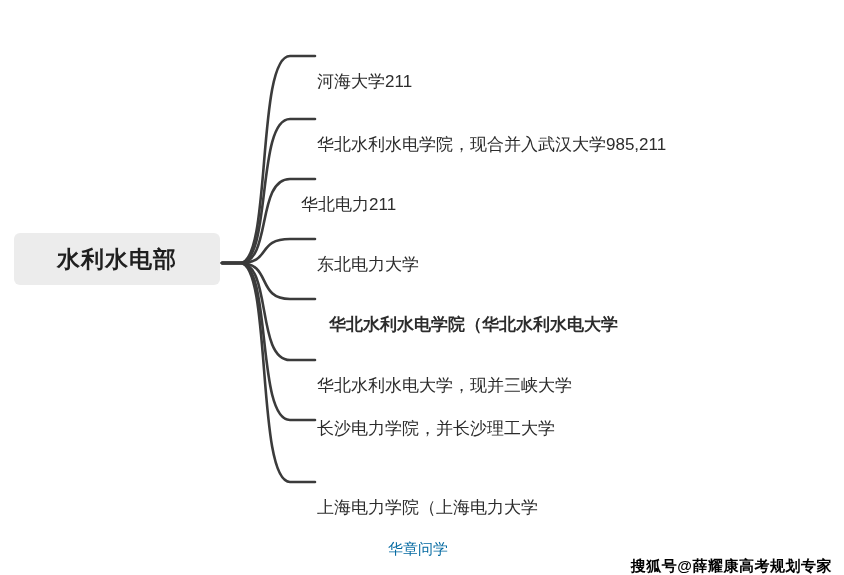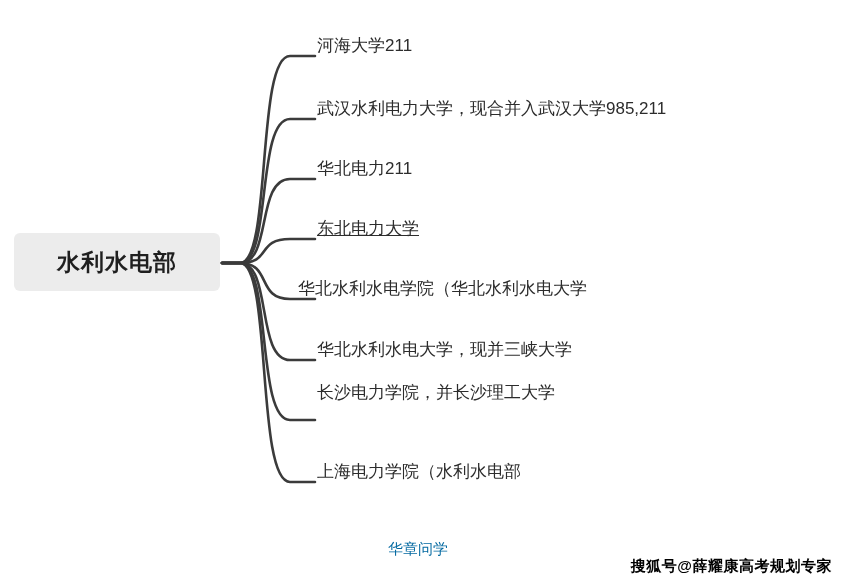--- a/index.html
+++ b/index.html
@@ -21,39 +21,40 @@
     top: 0;
     width: 844px;
     height: 575px;
     pointer-events: none;
   }
   .root-node {
     position: absolute;
     left: 14px;
     top: 233px;
     width: 206px;
-    height: 58px;
+    height: 52px;
     background: #ececec;
     border-radius: 6px;
     display: flex;
     align-items: center;
     justify-content: center;
     font-size: 23px;
     font-weight: 700;
     color: #1f1f1f;
     letter-spacing: 1px;
   }
   .branch-label {
     position: absolute;
     height: 24px;
     line-height: 24px;
     font-size: 17px;
     font-weight: 500;
     color: #2c2c2c;
     white-space: nowrap;
+    margin-top: 36px;
   }
   .watermark-center {
     position: absolute;
     left: 388px;
     top: 540px;
     font-size: 15px;
     color: #0369a1;
   }
   .watermark-right {
     position: absolute;
@@ -82,25 +83,25 @@
       <path d="M 222 263 L 240 263 C 272 263, 256 420, 290 420 L 315 420" fill="none" stroke="#3b3b3b" stroke-width="2.6" stroke-linecap="round"></path>
       <path d="M 222 263 L 240 263 C 272 263, 256 482, 290 482 L 315 482" fill="none" stroke="#3b3b3b" stroke-width="2.6" stroke-linecap="round"></path>
     </svg>
 
   <div class="root-node">
     <span>水利水电部</span>
   </div>
 
   <div id="branches">
       <div class="branch-label" style="left: 317px; top: 34px;">河海大学211</div>
-      <div class="branch-label" style="left: 317px; top: 97px;">武汉水利电力大学，现合并入武汉大学985,211</div>
-      <div class="branch-label" style="left: 317px; top: 157px;">华北电力211</div>
-      <div class="branch-label" style="left: 317px; top: 217px; text-decoration: underline;">东北电力大学</div>
-      <div class="branch-label" style="left: 298px; top: 277px;">华北水利水电学院（华北水利水电大学</div>
+      <div class="branch-label" style="left: 317px; top: 97px;">华北水利水电学院，现合并入武汉大学985,211</div>
+      <div class="branch-label" style="left: 301px; top: 157px;">华北电力211</div>
+      <div class="branch-label" style="left: 317px; top: 217px;">东北电力大学</div>
+      <div class="branch-label" style="left: 329px; top: 277px; font-weight: bold;">华北水利水电学院（华北水利水电大学</div>
       <div class="branch-label" style="left: 317px; top: 338px;">华北水利水电大学，现并三峡大学</div>
       <div class="branch-label" style="left: 317px; top: 381px;">长沙电力学院，并长沙理工大学</div>
-      <div class="branch-label" style="left: 317px; top: 460px;">上海电力学院（水利水电部</div>
+      <div class="branch-label" style="left: 317px; top: 460px;">上海电力学院（上海电力大学</div>
     </div>
 
   <div class="watermark-center">华章问学</div>
 
   <div class="watermark-right">搜狐号@薛耀康高考规划专家</div>
 </div>
 
 </body></html>

